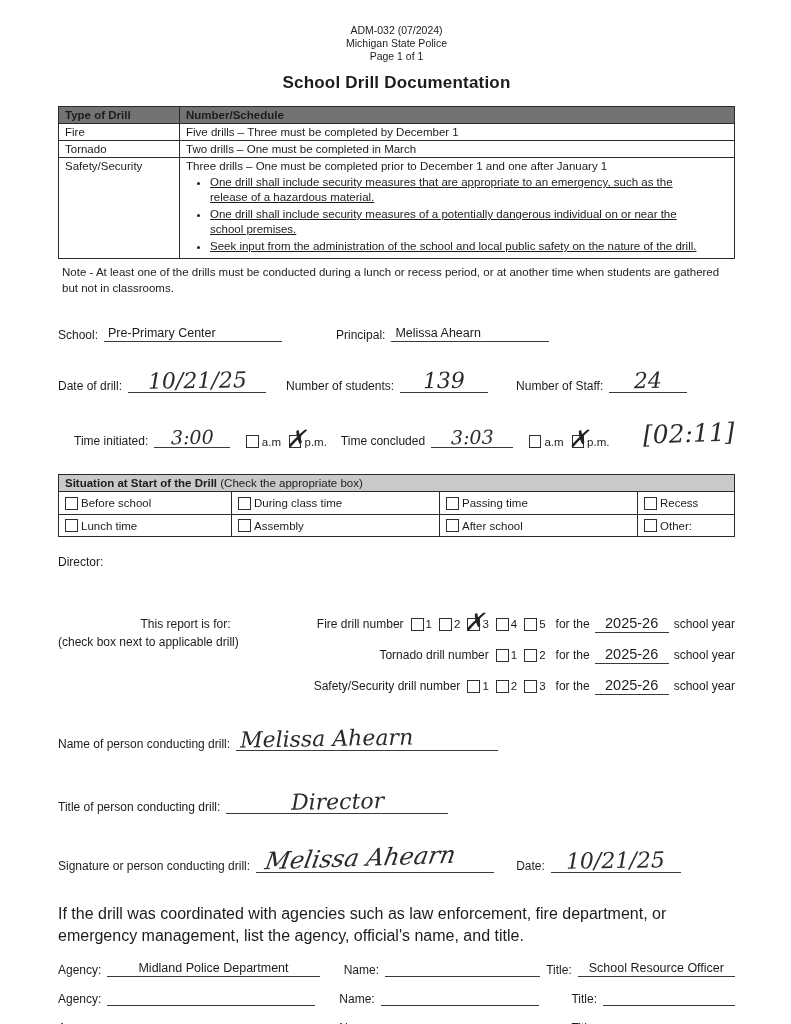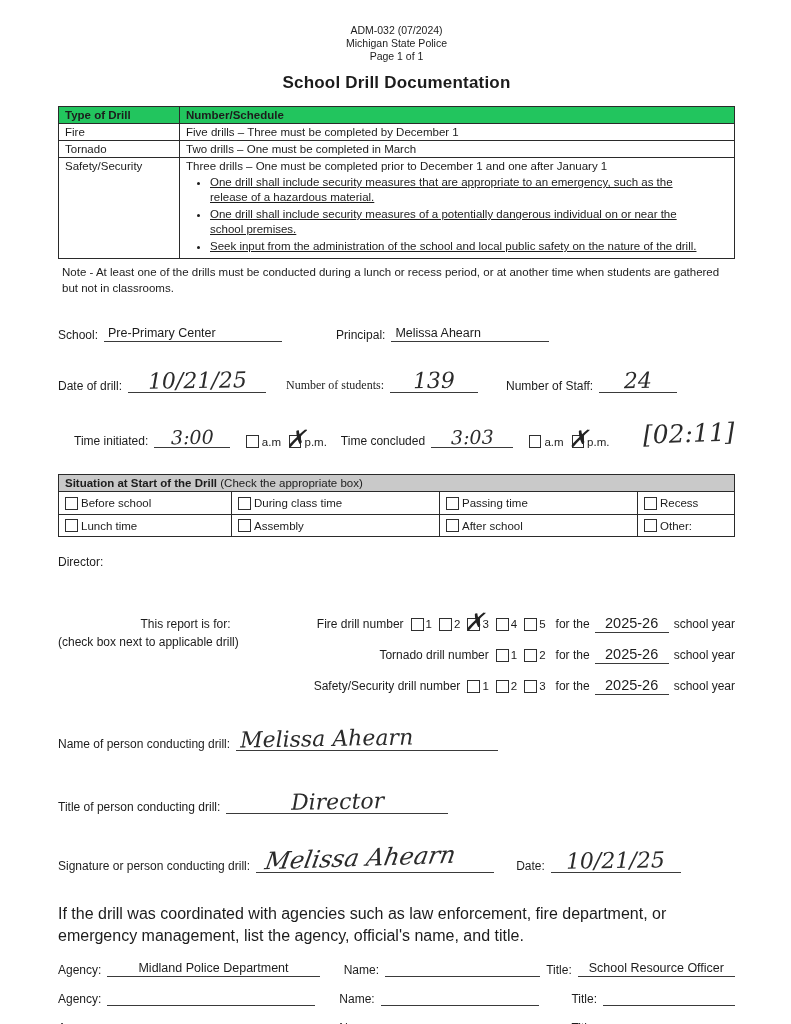--- a/index.html
+++ b/index.html
@@ -3,21 +3,21 @@
 <meta charset="utf-8">
 <style>
   html,body{margin:0;padding:0;background:#ffffff;}
   body{width:791px;height:1024px;overflow:hidden;font-family:"Liberation Sans",sans-serif;color:#1c1c1c;}
   .page{position:relative;width:791px;height:1024px;box-sizing:border-box;padding:24px 56px 0 58px;}
   .small{font-size:10.5px;line-height:1.25;text-align:center;}
   .title{text-align:center;font-size:17px;font-weight:bold;margin-top:10px;letter-spacing:.2px;}
   table{border-collapse:collapse;width:100%;}
   .drill-table{margin-top:13px;font-size:11.5px;}
   .drill-table th,.drill-table td{border:1.6px solid #2a2a2a;padding:2px 6px;text-align:left;vertical-align:top;}
-  .drill-table th{background:#22c55e;font-size:11.5px;}
+  .drill-table th{background:#737373;font-size:11.5px;}
   .col-type{width:108px;}
   .drill-table ul{margin:3px 0 2px 14px;padding:0 0 0 10px;}
   .drill-table li{margin:0 16px 2px 0;line-height:1.3;text-decoration:underline;}
   .note{font-size:11.5px;margin-top:6px;padding-left:4px;line-height:1.35;}
   .row{display:flex;align-items:flex-end;font-size:12px;}
   .lbl{white-space:nowrap;}
   .underfield{display:inline-block;border-bottom:1.5px solid #3a3a3a;text-align:center;position:relative;margin:0 6px;}
   .typed{font-size:12.5px;padding:0 4px 1px 4px;}
   .hand{font-family:"DejaVu Serif",serif;font-style:italic;color:#2b2b2b;}
   .hand-val{font-size:19px;line-height:1;padding:0 4px;transform:rotate(-1deg);display:inline-block;}
@@ -93,21 +93,21 @@
   <div class="row" style="margin-top:30px;">
     <span class="lbl">School:</span>
     <span class="underfield typed" style="width:170px;text-align:left;">Pre-Primary Center</span>
     <span class="lbl" style="margin-left:48px;">Principal:</span>
     <span class="underfield typed" style="width:150px;text-align:left;">Melissa Ahearn</span>
   </div>
 
   <div class="row" style="margin-top:28px;">
     <span class="lbl">Date of drill:</span>
     <span class="underfield" style="width:138px;"><span class="hand hand-val hand-big">10/21/25</span></span>
-    <span class="lbl" style="margin-left:14px;font-family:Liberation Serif, serif;">Number of students:</span>
+    <span class="lbl" style="margin-left:14px;">Number of students:</span>
     <span class="underfield" style="width:88px;"><span class="hand hand-val hand-big">139</span></span>
     <span class="lbl" style="margin-left:22px;">Number of Staff:</span>
     <span class="underfield" style="width:78px;"><span class="hand hand-val hand-big">24</span></span>
   </div>
 
   <div class="row" style="margin-top:26px;margin-left:16px;">
     <span class="lbl">Time initiated:</span>
     <span class="underfield" style="width:80px;"><span class="hand hand-val">3:00</span></span>
     <span class="cb" style="margin-left:10px;"></span>
     <span class="cb-lbl">a.m</span>

